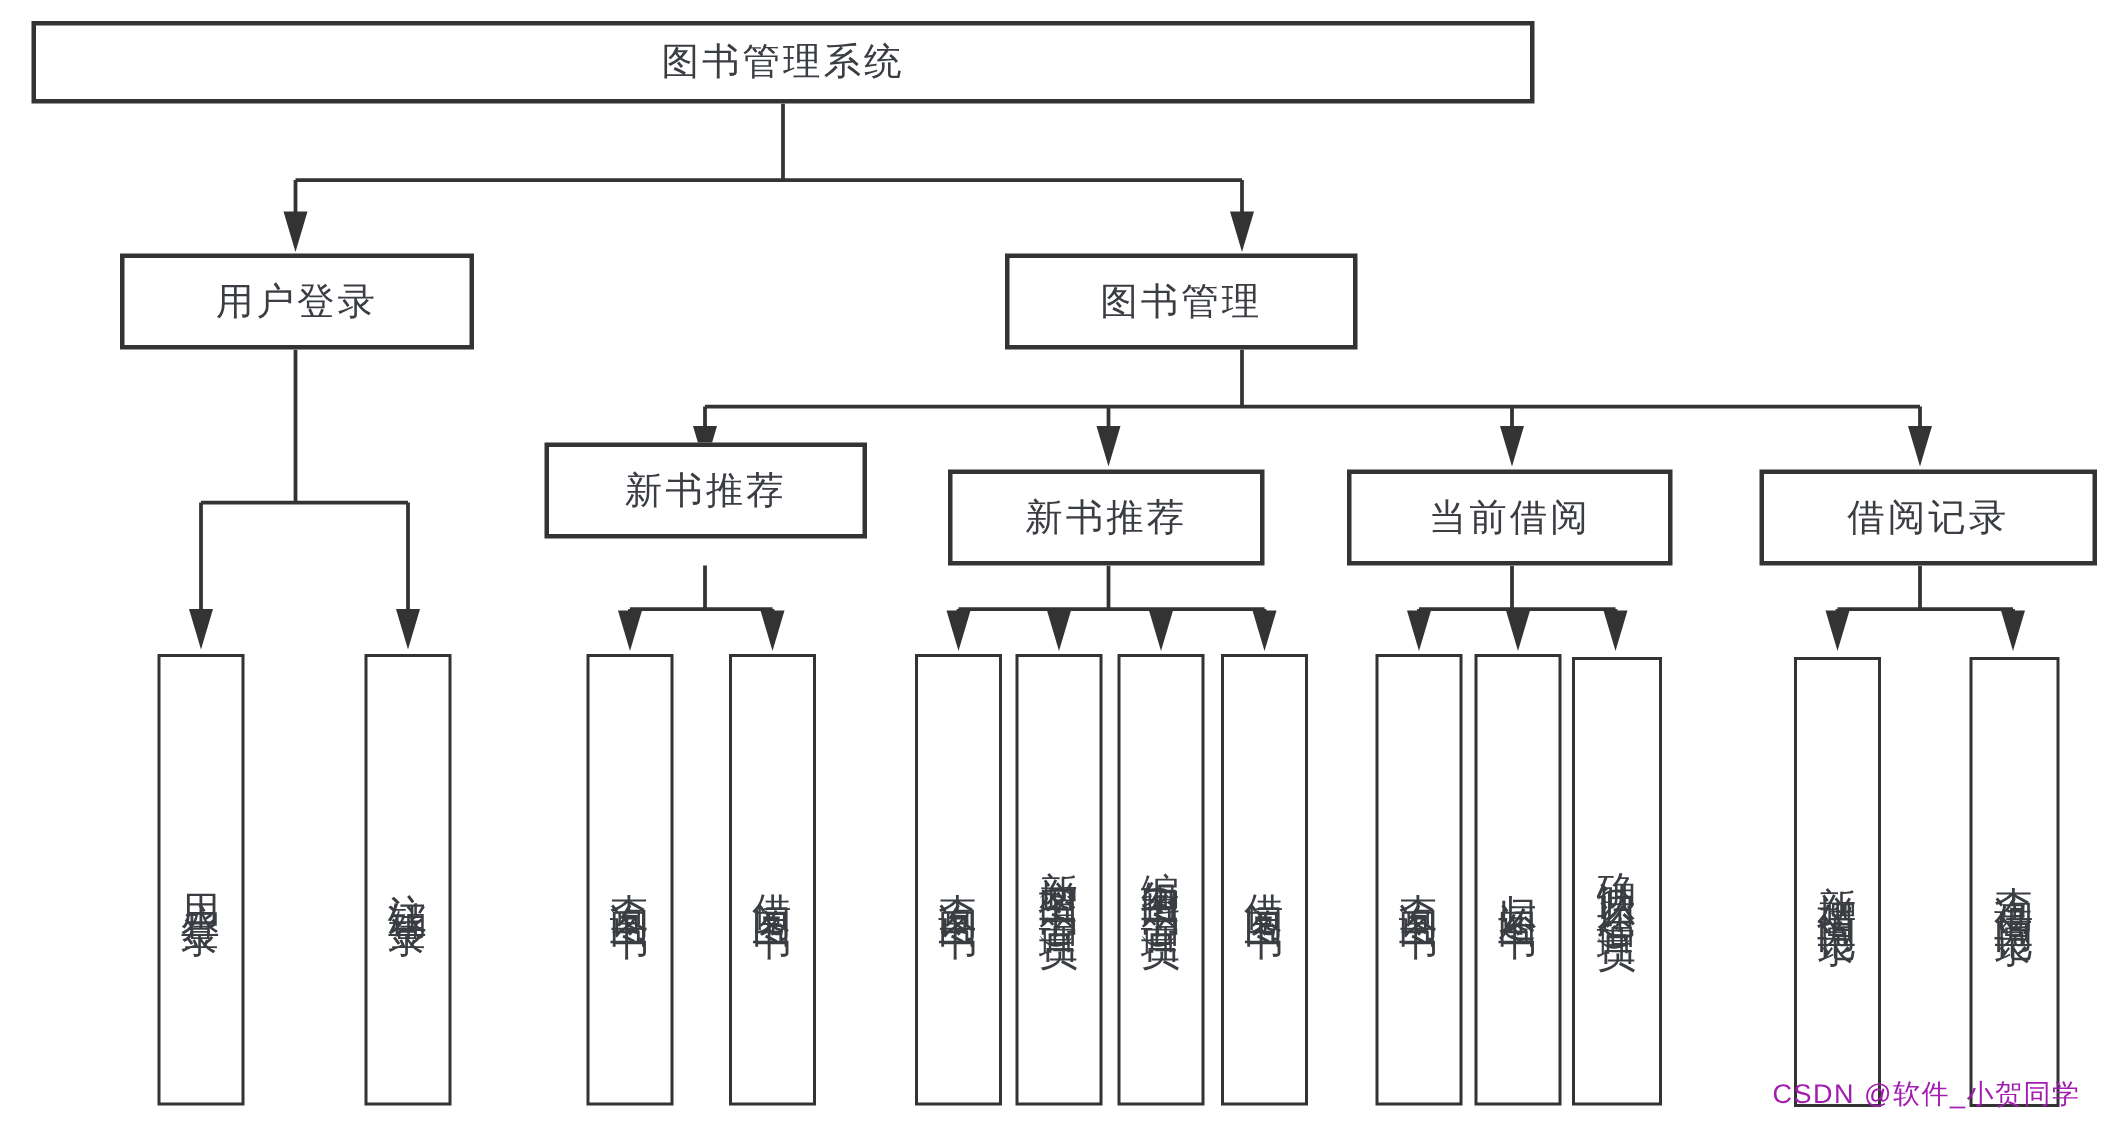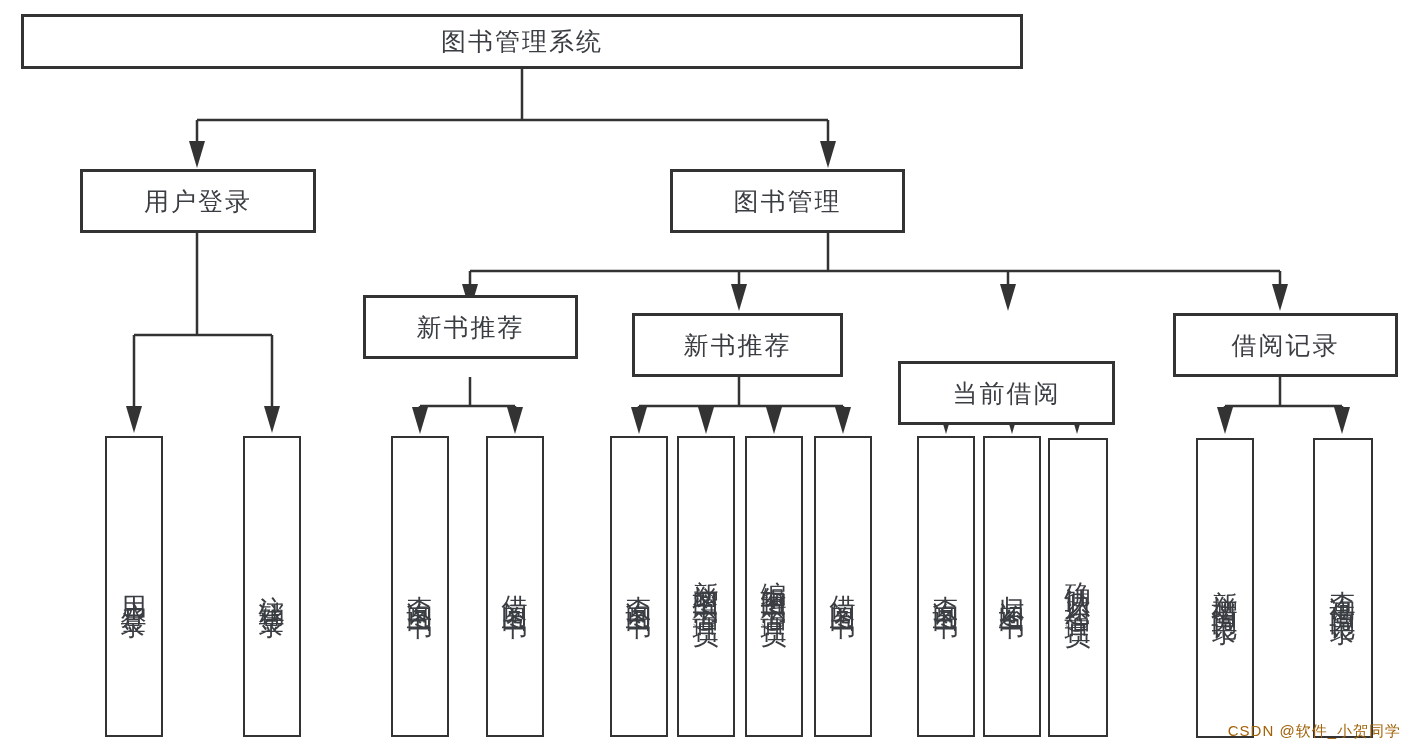--- a/index.html
+++ b/index.html
@@ -45,24 +45,24 @@
   .box.v {
     writing-mode: vertical-rl;
     text-orientation: mixed;
     font-size: 26px;
     letter-spacing: 6px;
     border-width: 2px;
     padding: 6px 0;
   }
   .watermark {
     position: absolute;
-    right: 4px;
+    right: 18px;
     bottom: 6px;
-    font-size: 15px;
-    color: #a16207;
+    font-size: 18px;
+    color: #a21caf;
     z-index: 5;
     letter-spacing: 1px;
     white-space: nowrap;
   }
 </style>
 </head>
 <body>
 
 <div class="stage">
 
@@ -106,21 +106,21 @@
     </g>
   </svg>
 
   <div class="box h root" style="left:21px; top:14px; width:1002px; height:55px;">图书管理系统</div>
 
   <div class="box h" style="left:80px; top:169px; width:236px; height:64px;">用户登录</div>
   <div class="box h" style="left:670px; top:169px; width:235px; height:64px;">图书管理</div>
 
   <div class="box h" style="left:363px; top:295px; width:215px; height:64px;">新书推荐</div>
   <div class="box h" style="left:632px; top:313px; width:211px; height:64px;">新书推荐</div>
-  <div class="box h" style="left:898px; top:313px; width:217px; height:64px;margin-top:48px;">当前借阅</div>
+  <div class="box h" style="left:898px; top:313px; width:217px; height:64px;">当前借阅</div>
   <div class="box h" style="left:1173px; top:313px; width:225px; height:64px;">借阅记录</div>
 
   <div class="box v" style="left:105px; top:436px; width:58px; height:301px;">用户登录</div>
   <div class="box v" style="left:243px; top:436px; width:58px; height:301px;">注销登录</div>
 
   <div class="box v" style="left:391px; top:436px; width:58px; height:301px;">查询图书</div>
   <div class="box v" style="left:486px; top:436px; width:58px; height:301px;">借阅图书</div>
 
   <div class="box v" style="left:610px; top:436px; width:58px; height:301px;">查询图书</div>
   <div class="box v" style="left:677px; top:436px; width:58px; height:301px;">新增图书（管理员）</div>

